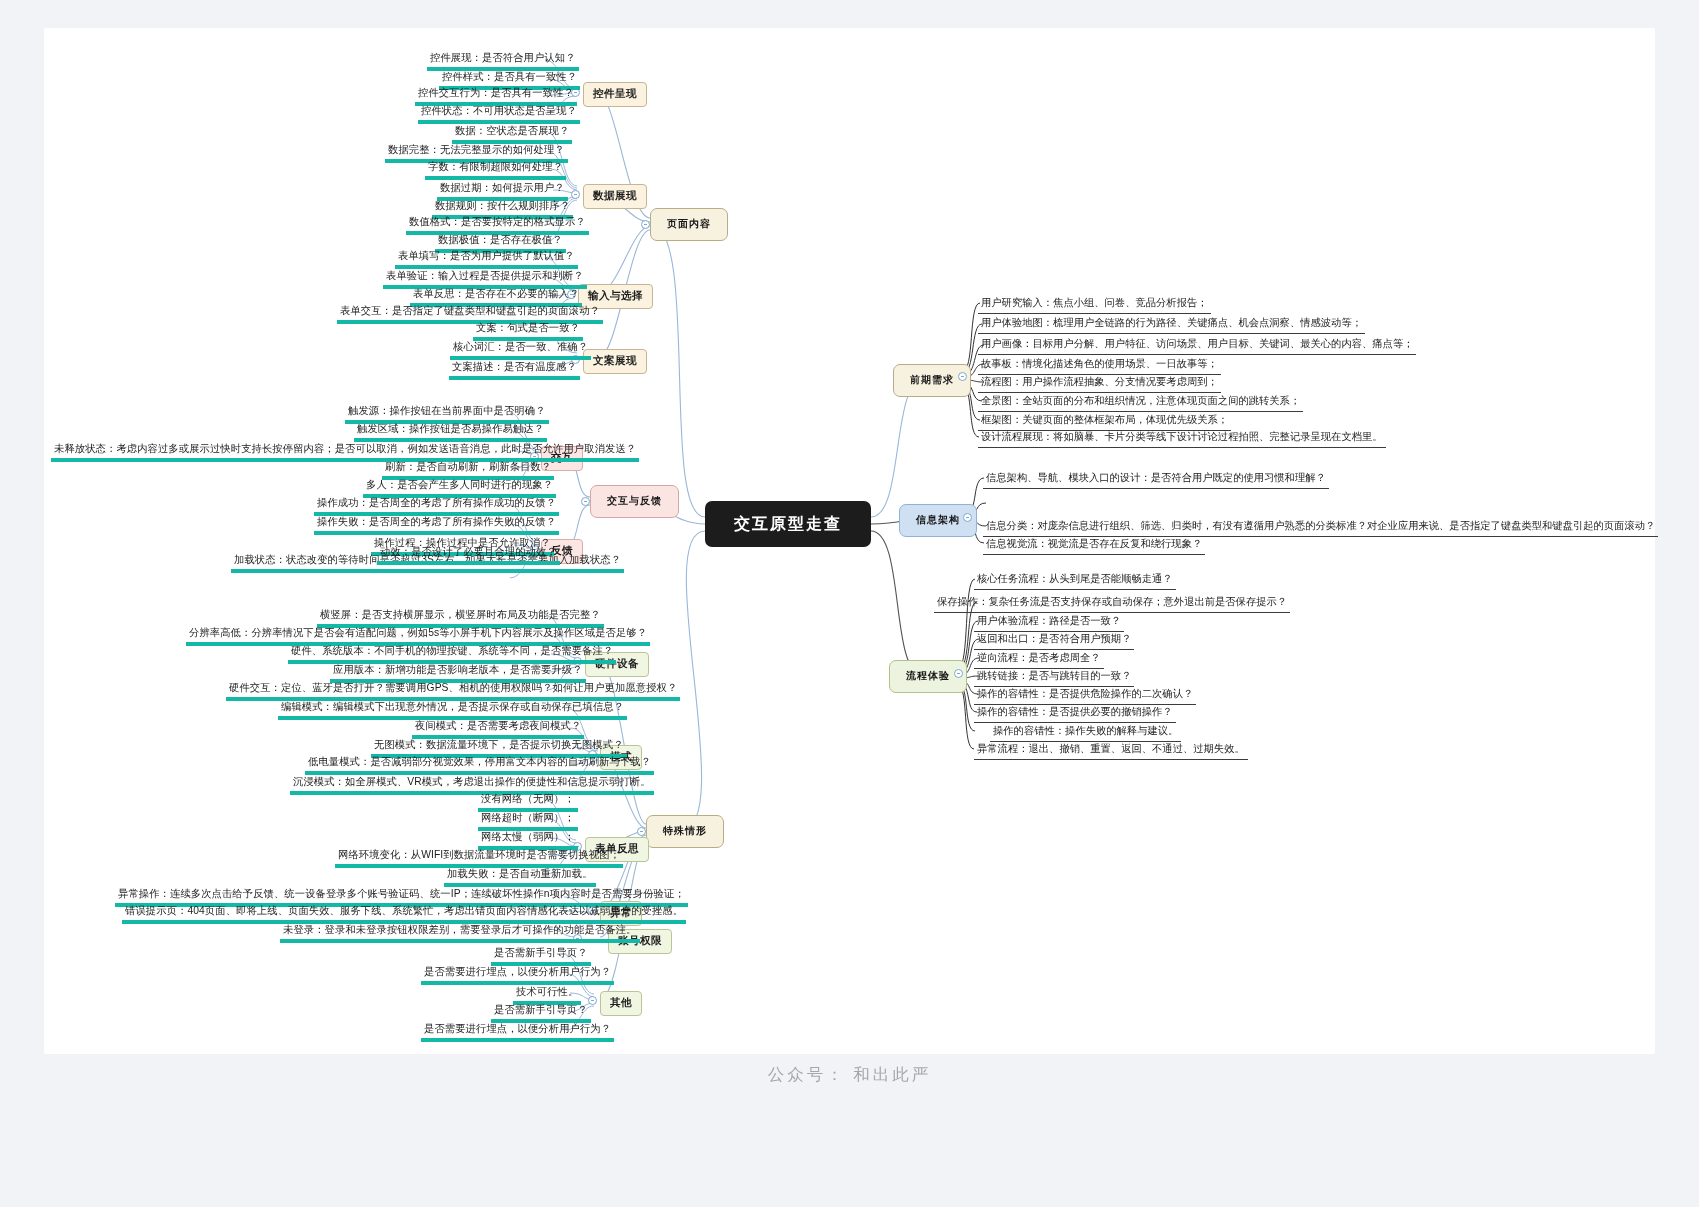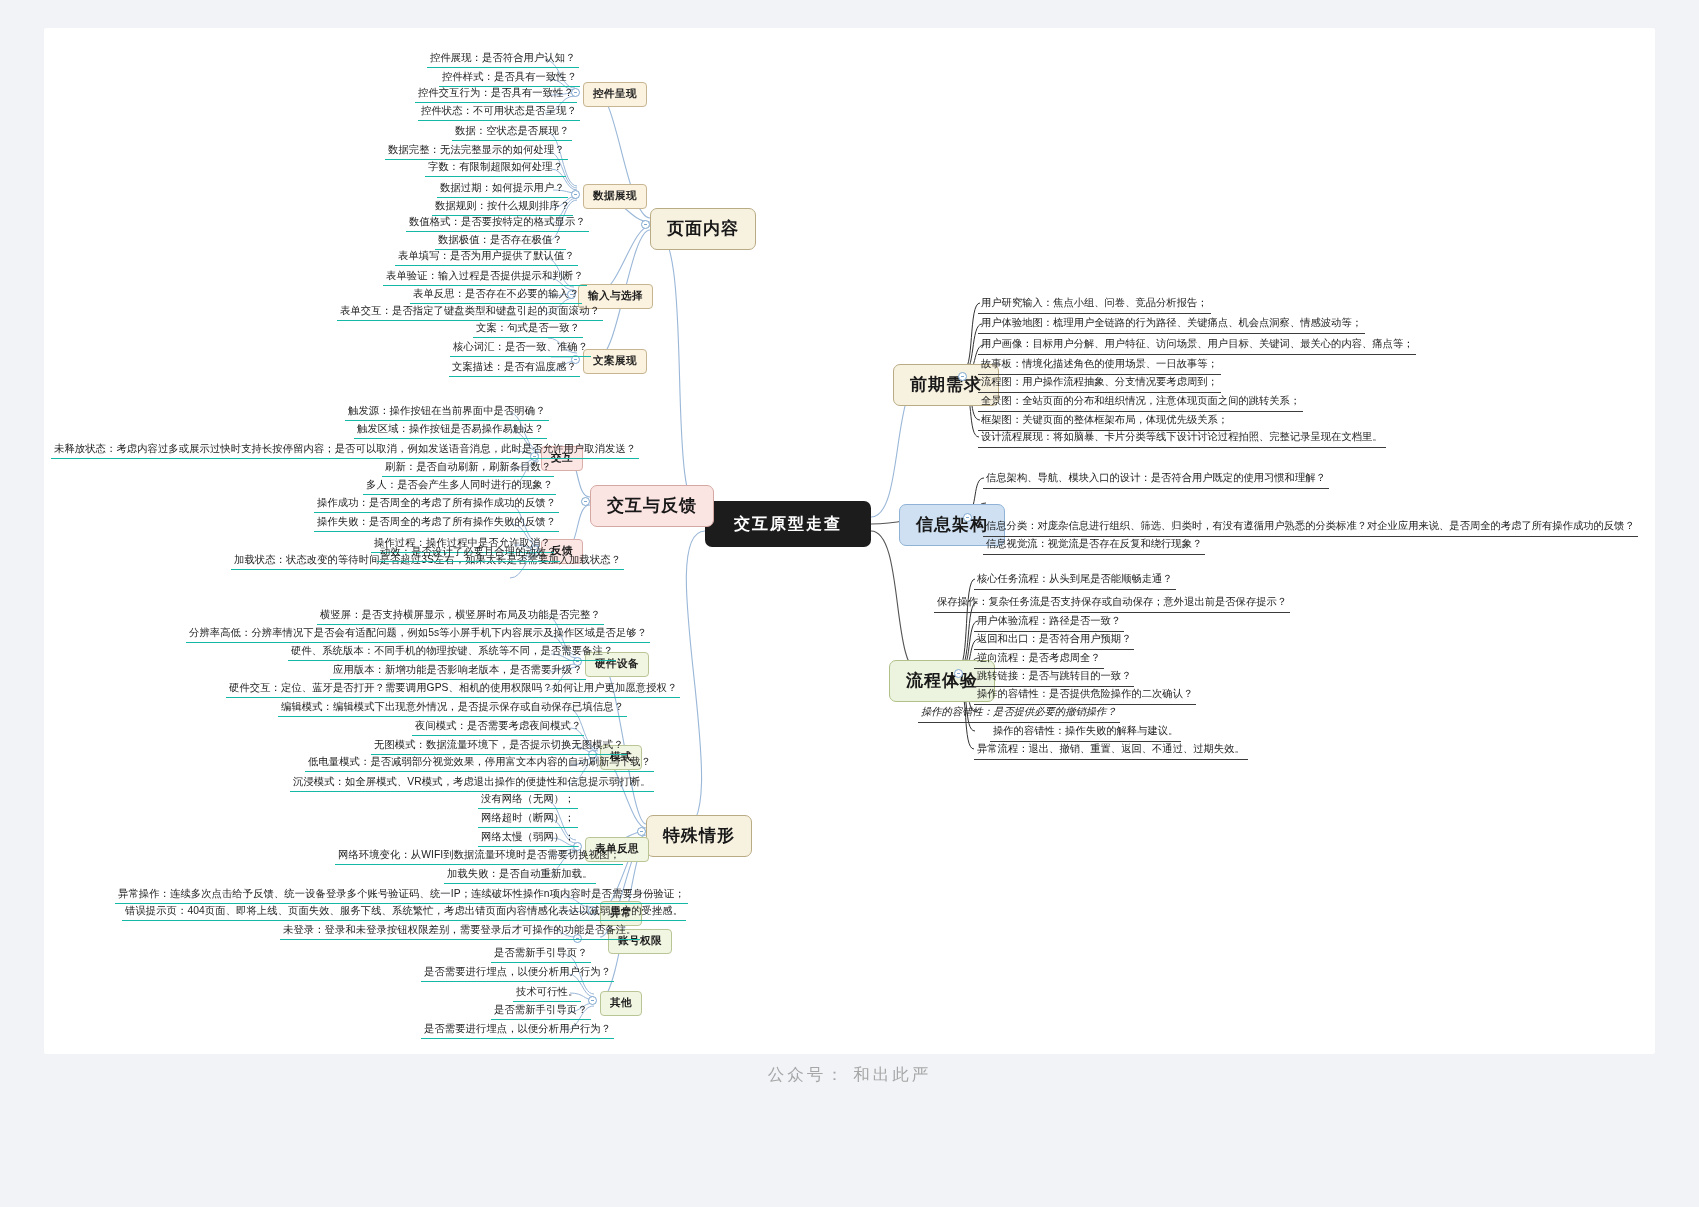--- a/index.html
+++ b/index.html
@@ -32,21 +32,21 @@
   
   .leaf {
     position: absolute;
     font-size: 10.3px;
     line-height: 1.32;
     color: #1c1c1c;
     white-space: nowrap;
     padding: 1px 3px 2px 3px;
     letter-spacing: .1px;
   }
-  .leaf.u { border-bottom: 1px solid #14b8a6; }
+  .leaf.u { border-bottom: 4px solid #14b8a6; }
 
   
   .topic {
     position: absolute;
     font-size: 10.6px;
     font-weight: bold;
     color: #1d1d1d;
     padding: 4px 9px 5px 9px;
     border-radius: 4px;
     border: 1px solid #b9ae8c;
@@ -55,21 +55,21 @@
     text-align: center;
     letter-spacing: .4px;
   }
   .topic.cream  { background:#fbf2e0; border-color:#c6b590; }
   .topic.pink   { background:#fbe6e4; border-color:#d9ada8; }
   .topic.green  { background:#f1f6e3; border-color:#b9c595; }
 
   
   .branch {
     position: absolute;
-    font-size: 17px;
+    font-size: 10px;
     font-weight: bold;
     color: #181818;
     padding: 8px 16px 9px 16px;
     border-radius: 7px;
     white-space: nowrap;
     text-align: center;
     letter-spacing: 1px;
   }
   .b-cream { background:#f7f1e0; border:1.3px solid #b9ab83; }
   .b-pink  { background:#fbe5e3; border:1.3px solid #d5a7a2; }
@@ -406,33 +406,33 @@
   <div class="rleaf" style="left:978px; top:393px;">全景图：全站页面的分布和组织情况，注意体现页面之间的跳转关系；</div>
   <div class="rleaf" style="left:978px; top:412px;">框架图：关键页面的整体框架布局，体现优先级关系；</div>
   <div class="rleaf" style="left:978px; top:429px;">设计流程展现：将如脑暴、卡片分类等线下设计讨论过程拍照、完整记录呈现在文档里。</div>
 
   <div class="branch b-blue" style="left:899px; top:504px;">
     <span>信息架构</span>
   </div>
   <div class="knob" style="left:963px; top:513px;"></div>
 
   <div class="rleaf" style="left:983px; top:470px;">信息架构、导航、模块入口的设计：是否符合用户既定的使用习惯和理解？</div>
-  <div class="rleaf" style="left:983px; top:518px;">信息分类：对庞杂信息进行组织、筛选、归类时，有没有遵循用户熟悉的分类标准？对企业应用来说、是否周全的考虑了所有操作成功的反馈？</div>
+  <div class="rleaf" style="left:983px; top:518px;">信息分类：对庞杂信息进行组织、筛选、归类时，有没有遵循用户熟悉的分类标准？对企业应用来说、是否指定了键盘类型和键盘引起的页面滚动？</div>
   <div class="rleaf" style="left:983px; top:536px;">信息视觉流：视觉流是否存在反复和绕行现象？</div>
 
   <div class="branch b-green" style="left:889px; top:660px;">
     <span>流程体验</span>
   </div>
   <div class="knob" style="left:954px; top:669px;"></div>
 
   <div class="rleaf" style="left:974px; top:571px;">核心任务流程：从头到尾是否能顺畅走通？</div>
   <div class="rleaf" style="left:934px; top:594px;">保存操作：复杂任务流是否支持保存或自动保存；意外退出前是否保存提示？</div>
   <div class="rleaf" style="left:974px; top:613px;">用户体验流程：路径是否一致？</div>
   <div class="rleaf" style="left:974px; top:631px;">返回和出口：是否符合用户预期？</div>
   <div class="rleaf" style="left:974px; top:650px;">逆向流程：是否考虑周全？</div>
   <div class="rleaf" style="left:974px; top:668px;">跳转链接：是否与跳转目的一致？</div>
   <div class="rleaf" style="left:974px; top:686px;">操作的容错性：是否提供危险操作的二次确认？</div>
-  <div class="rleaf" style="left:918px; top:704px;font-style:italic;">操作的容错性：是否提供必要的撤销操作？</div>
+  <div class="rleaf" style="left:974px; top:704px;">操作的容错性：是否提供必要的撤销操作？</div>
   <div class="rleaf" style="left:974px; top:723px;margin-left:16px;">操作的容错性：操作失败的解释与建议。</div>
   <div class="rleaf" style="left:974px; top:741px;">异常流程：退出、撤销、重置、返回、不通过、过期失效。</div>
 
   <div id="watermark">公众号： 和出此严</div>
 </div>
 
 </body></html>

